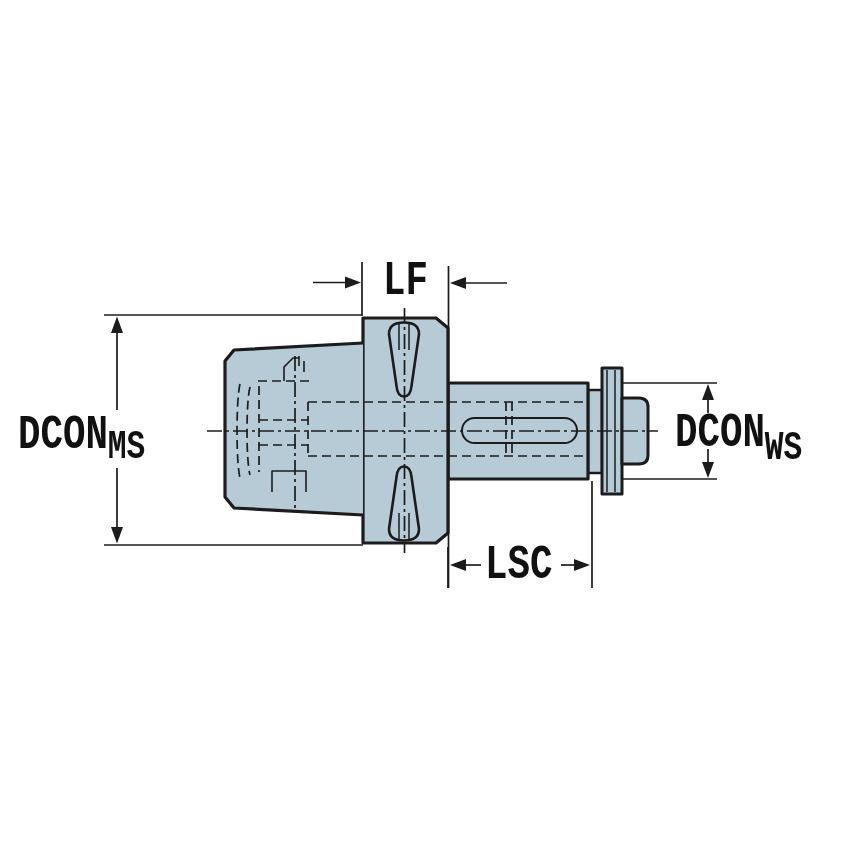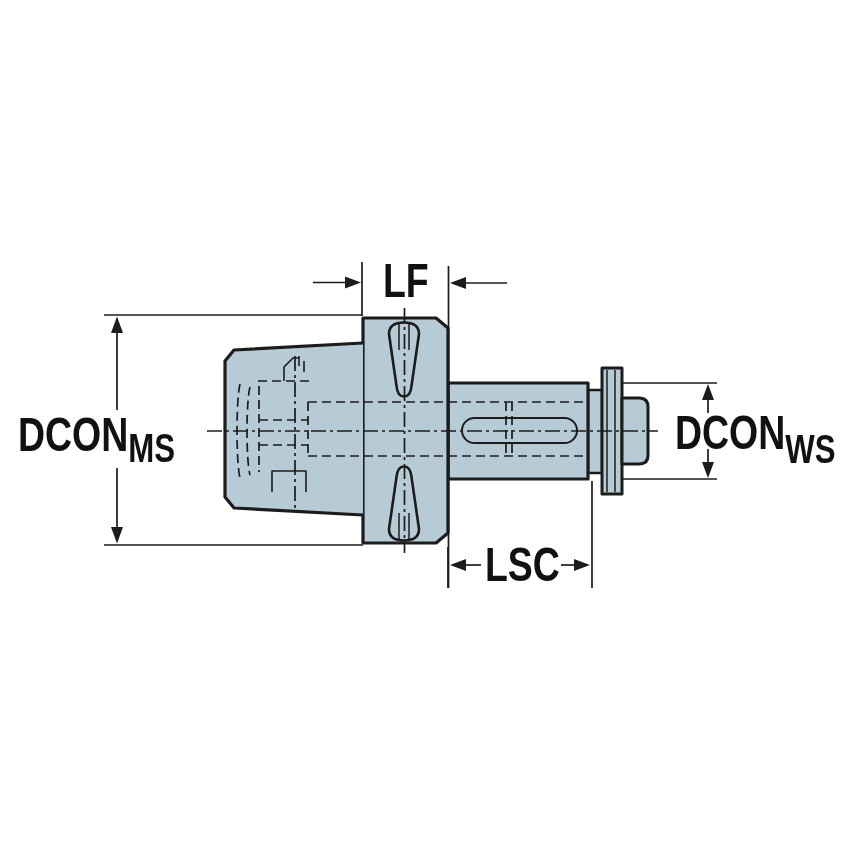--- a/index.html
+++ b/index.html
@@ -1,21 +1,21 @@
 <!DOCTYPE html>
 <html><head>
 <meta charset="utf-8">
 <style>
   html,body{margin:0;padding:0;background:#ffffff;}
   #screen{
     position:relative;
     width:854px;height:854px;
     background:#ffffff;
     overflow:hidden;
-    font-family:Liberation Sans, sans-serif;
+    font-family:Liberation Mono, monospace;
   }
   #drawing-svg{position:absolute;left:0;top:0;}
   .dim-label{
     position:absolute;
     display:flex;
     align-items:flex-start;
     color:#111111;
     font-weight:bold;
     white-space:nowrap;
     transform:scaleX(0.78);

